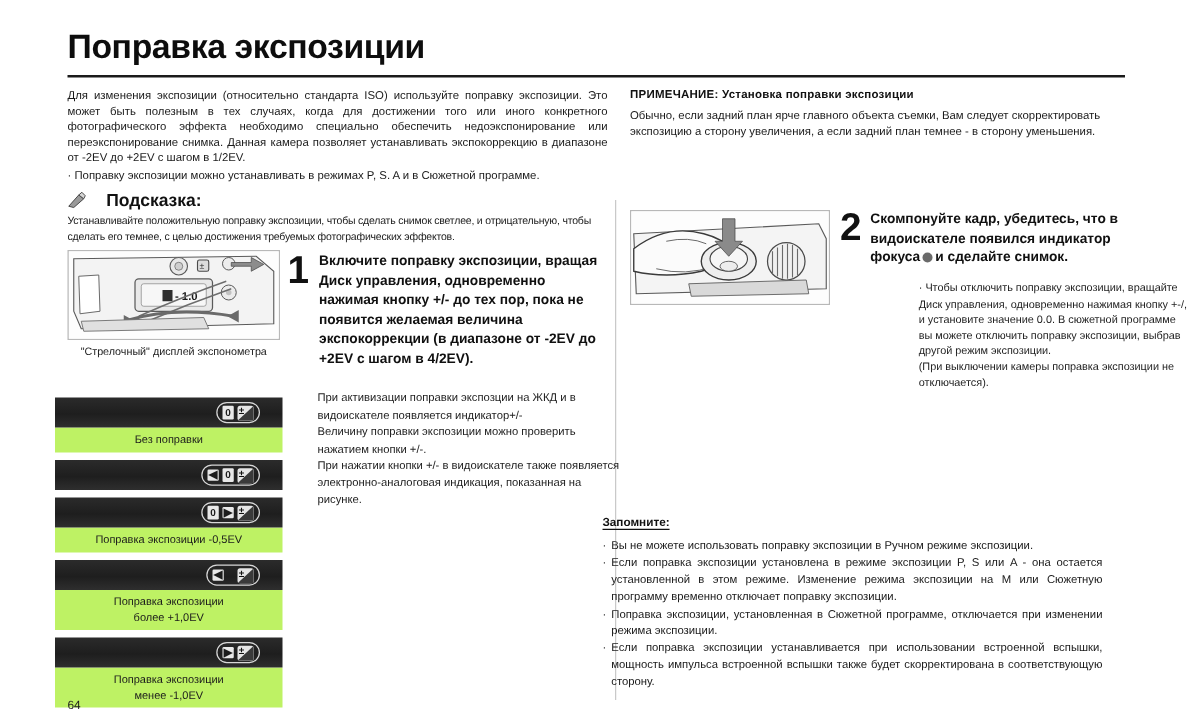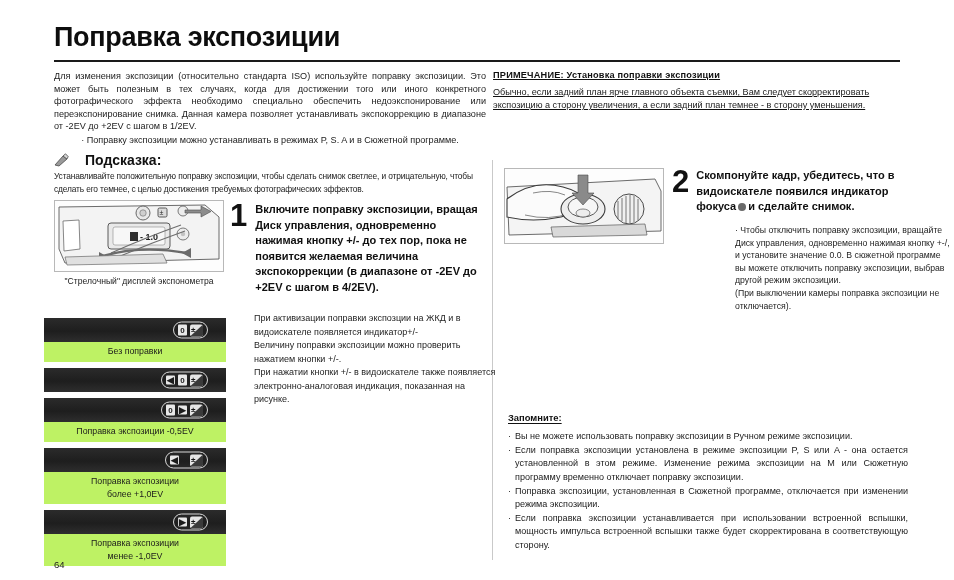--- a/index.html
+++ b/index.html
@@ -17,33 +17,33 @@
     font-size:27px; font-weight:bold; letter-spacing:-0.3px;
     color:#0d0d0d;
   }
   .title-rule {
     position:absolute; left:54px; top:60px; width:846px; height:2px;
     background:#1a1a1a;
   }
 
   
   .col-left  { position:absolute; left:54px; top:70px; width:432px; }
-  .col-right { position:absolute; left:493px; top:70px; width:400px;text-decoration:underline; }
+  .col-right { position:absolute; left:504px; top:70px; width:400px; }
   .col-divider {
     position:absolute; left:492px; top:160px; width:1px; height:400px;
     background:#c9c9c9;
   }
 
   
   .body-p {
     font-size:9.1px; line-height:12.6px; color:#1b1b1b;
     text-align:justify; text-justify:inter-word;
   }
   .bullet-line {
-    font-size:9.1px; line-height:12.6px; color:#1b1b1b; margin-top:1px;text-align:center;
+    font-size:9.1px; line-height:12.6px; color:#1b1b1b; margin-top:1px;
   }
 
   
   .hint-head {
     display:flex; align-items:flex-end; gap:16px; margin-top:6px;
   }
   .hint-icon {
     width:15px; height:14px; position:relative; flex:0 0 auto;
   }
   .hint-title { font-size:14px; font-weight:bold; color:#111; line-height:14px; }
@@ -136,21 +136,21 @@
   }
   .step2-text {
     position:absolute; left:168px; top:0px; width:232px;
     display:flex; gap:7px;
   }
   .step2-sub {
     position:absolute; left:184px; top:56px; width:216px;
     font-size:8.7px; line-height:12.6px; color:#1d1d1d;
   }
 
-  .remember-wrap { position:absolute; left:508px; top:412px; width:400px; }
+  .remember-wrap { position:absolute; left:482px; top:412px; width:400px; }
   .remember-head {
     font-size:9.4px; font-weight:bold; color:#111;
     text-decoration:underline; text-underline-offset:2px;
   }
   .remember-list { margin-top:7px; }
   .rem-item {
     font-size:9.05px; line-height:13.2px; color:#1b1b1b;
     text-align:justify; margin-bottom:1px;
     display:flex; gap:4px;
   }

